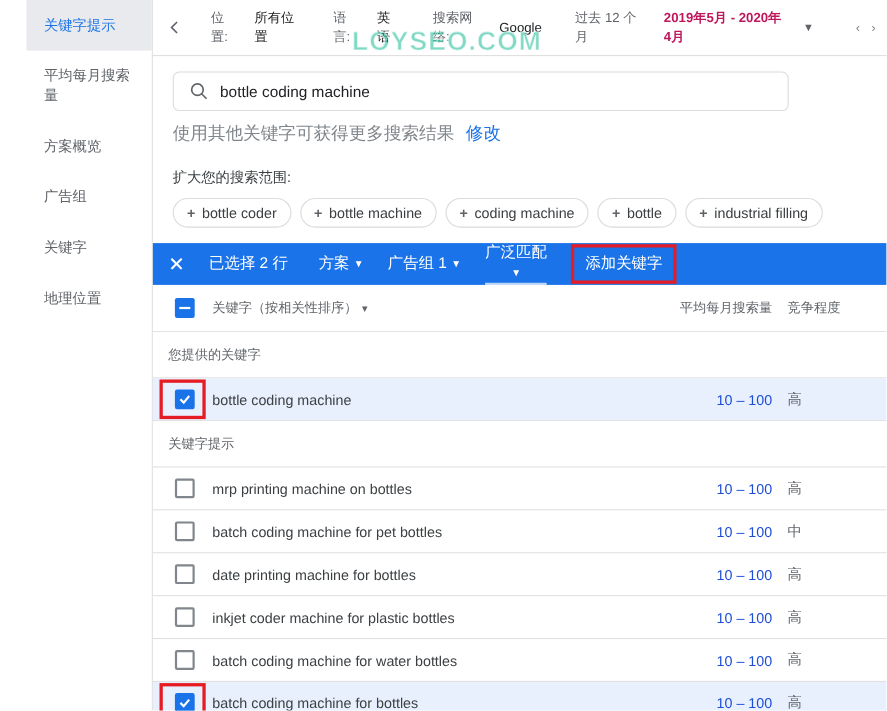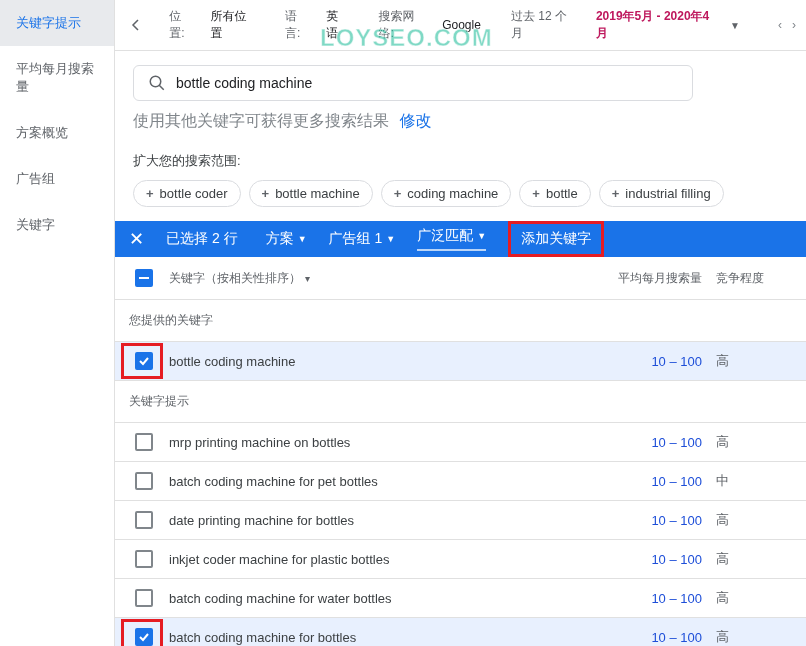--- a/index.html
+++ b/index.html
@@ -1,18 +1,18 @@
 <!DOCTYPE html>
 <html><head>
 <meta charset="utf-8">
 <style>
 * { margin: 0; padding: 0; box-sizing: border-box; }
 body { font-family: Arial, "Microsoft YaHei", sans-serif; font-size: 13px; color: #3c4043; background: #fff; width: 806px; height: 646px; overflow: hidden; position: relative; }
 
-.container { display: flex; height: 100%; }
+.container { display: flex; height: 100%; padding-left: 24px; }
 .sidebar { width: 115px; background: #fff; border-right: 1px solid #e0e0e0; padding-top: 0; }
 .sidebar-item { padding: 14px 16px; font-size: 13px; color: #5f6368; cursor: pointer; }
 .sidebar-item.active { color: #1a73e8; background: #e8eaed; }
 
 .main { flex: 1; display: flex; flex-direction: column; }
 
 .topbar { display: flex; align-items: center; padding: 8px 10px; border-bottom: 1px solid #e0e0e0; font-size: 12px; color: #5f6368; gap: 16px; }
 .topbar .collapse-btn { width: 24px; height: 24px; display: flex; align-items: center; justify-content: center; cursor: pointer; margin-right: 6px; }
 .topbar-label { color: #5f6368; }
 .topbar-value { color: #202124; margin-right: 14px; }
@@ -70,20 +70,21 @@
 </head>
 <body>
 
 <div class="container">
   <div class="sidebar" id="sidebar">
       <div class="sidebar-item active">关键字提示</div>
       <div class="sidebar-item">平均每月搜索量</div>
       <div class="sidebar-item">方案概览</div>
       <div class="sidebar-item">广告组</div>
       <div class="sidebar-item">关键字</div>
+      <div class="sidebar-item">地理位置</div>
     </div>
 
   <div class="main">
 
     <div class="topbar">
       <div class="collapse-btn">
         <svg width="10" height="12" viewBox="0 0 10 12">
             <path d="M7 1 L2 6 L7 11" stroke="#5f6368" stroke-width="1.5" fill="none"></path>
           </svg>
       </div>
@@ -125,21 +126,21 @@
       <span class="close">✕</span>
       <span class="selected-text">已选择 2 行</span>
       <span class="dd">
           <span>方案</span>
           <span class="tiny-caret">▼</span>
         </span>
       <span class="dd">
           <span>广告组 1</span>
           <span class="tiny-caret">▼</span>
         </span>
-      <span class="dd" style="border-bottom:2px solid rgba(255,255,255,0.7);padding-bottom:4px;">
+      <span class="dd" style="border-bottom:2px solid rgba(255,255,255,0.7);padding-bottom:4px;flex-direction:column;">
           <span>广泛匹配</span>
           <span class="tiny-caret">▼</span>
         </span>
       <span class="add-keywords red-box">添加关键字</span>
     </div>
 
     <div class="table-header">
       <div class="col-check">
           <div class="partial-check"></div>
         </div>

